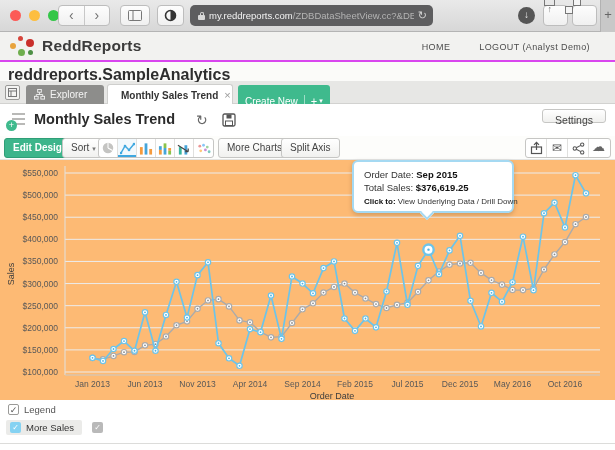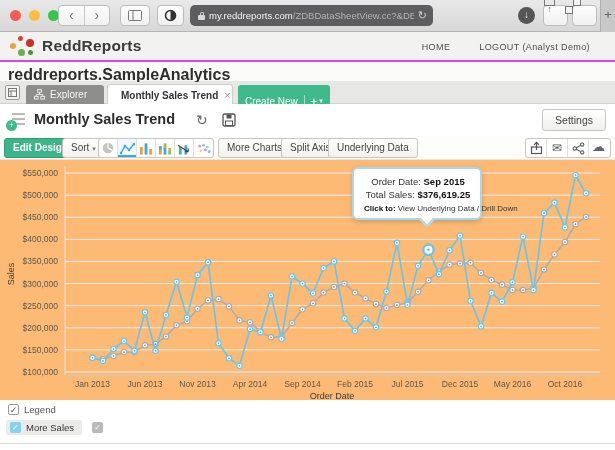--- a/index.html
+++ b/index.html
@@ -83,21 +83,21 @@
   
   .titlerow{position:absolute;left:0;top:104px;width:615px;height:32px;background:#fff;}
   .listplus{position:absolute;left:8px;top:7px;width:18px;height:18px;}
   .listplus i{position:absolute;left:4px;height:2px;width:13px;background:#b9b9b7;display:block;}
   .listplus i:nth-child(1){top:2px;} .listplus i:nth-child(2){top:7px;} .listplus i:nth-child(3){top:12px;}
   .listplus .plusdot{position:absolute;left:-2px;bottom:-2px;width:11px;height:11px;border-radius:50%;
     background:#3fba8d;color:#fff;font-size:9px;line-height:11px;text-align:center;}
   .pagetitle{position:absolute;left:34px;top:7px;font-size:14.5px;font-weight:bold;color:#2b2b2b;}
   .t-reload{position:absolute;left:196px;top:8px;font-size:14px;color:#666;}
   .t-save{position:absolute;left:222px;top:9px;}
-  .settingsbtn{position:absolute;right:9px;top:5px;height:22px;padding:0 12px;
+  .settingsbtn{position:absolute;right:9px;top:5px;height:14px;padding:0 12px;
     background:linear-gradient(#fff,#f0f0ee);border:1px solid #c6c6c4;border-radius:3px;
     font-size:10.5px;color:#444;line-height:20px;}
 
   
   .toolrow{position:absolute;left:0;top:136px;width:615px;height:24px;background:#fdfdfb;
     border-bottom:1px solid #e5e5e3;}
   .btn{position:absolute;top:2px;height:20px;background:linear-gradient(#fff,#f1f1ef);
     border:1px solid #c6c6c4;border-radius:3px;font-size:10px;color:#444;line-height:18px;
     padding:0 8px;white-space:nowrap;}
   .btn .caret{font-size:7px;color:#777;margin-left:3px;}
@@ -117,23 +117,23 @@
   .scell:last-child{border-right:none;}
   .mailglyph{font-size:12px;color:#555;line-height:12px;}
   .cloudwrap{position:relative;width:15px;height:14px;}
   .cloudwrap .cl{position:absolute;left:0;top:-2px;font-size:13px;color:#666;}
   .cloudwrap .up{position:absolute;left:5px;top:4px;font-size:7px;color:#666;}
 
   
   .chartarea{position:absolute;left:0;top:160px;width:615px;height:240px;background:#fdba74;}
   svg text.ax{font-family:"Liberation Sans",sans-serif;font-size:8.5px;fill:#585858;}
   svg text.axt{font-family:"Liberation Sans",sans-serif;font-size:9px;fill:#3d3d3d;}
-  .tooltip{position:absolute;left:352px;top:7px;width:130px;background:#fff;
+  .tooltip{position:absolute;left:352px;top:0;width:162px;background:#fff;
     border:2px solid #a5d9f2;border-radius:6px;box-shadow:0 2px 5px rgba(0,0,0,.18);
-    padding:5px 8px 5px 10px;font-size:9.5px;color:#333;z-index:5;text-align:center;}
+    padding:5px 8px 5px 10px;font-size:9.5px;color:#333;z-index:5;}
   .tooltip .tt-row{margin:2px 0;}
   .tooltip b{color:#111;}
   .tooltip .tt-click{font-size:8px;color:#333;margin-top:4px;white-space:nowrap;}
   .tt-arrow{position:absolute;left:68px;bottom:-7px;width:10px;height:10px;background:#fff;
     border-right:2px solid #a5d9f2;border-bottom:2px solid #a5d9f2;transform:rotate(45deg);}
 
   
   .legendarea{position:absolute;left:0;top:400px;width:615px;height:50px;background:#fff;}
   .legendarea .rule{position:absolute;left:0;top:43px;width:615px;height:1px;background:#dcdcda;}
   .lg-head{position:absolute;left:8px;top:4px;display:flex;align-items:center;font-size:9.5px;color:#555;}
@@ -312,21 +312,20 @@
             <circle cx="7" cy="3" r="1.5" fill="#64b5f6"></circle>
             <circle cx="11" cy="5" r="1.5" fill="#81c784"></circle>
             <circle cx="4" cy="9" r="1.5" fill="#ffb74d"></circle>
             <circle cx="9" cy="8" r="1.5" fill="#ba68c8"></circle>
             <circle cx="13" cy="10" r="1.5" fill="#4db6ac"></circle>
           </svg>
       </span>
     </div>
     <button class="btn btn-more"><span>More Charts</span><span class="caret">▾</span></button>
     <button class="btn btn-split">Split Axis</button>
-    <button class="btn btn-under">Underlying Data</button>
     <div class="sharegroup">
       <span class="scell">
         <svg width="13" height="14" viewBox="0 0 13 14">
             <rect x="1.5" y="6" width="10" height="6.5" fill="none" stroke="#555" stroke-width="1.2"></rect>
             <path d="M6.5 9 V1.5 M4 3.8 L6.5 1.3 L9 3.8" fill="none" stroke="#555" stroke-width="1.2"></path>
           </svg>
       </span>
       <span class="scell">
           <span class="mailglyph">✉</span>
         </span>

